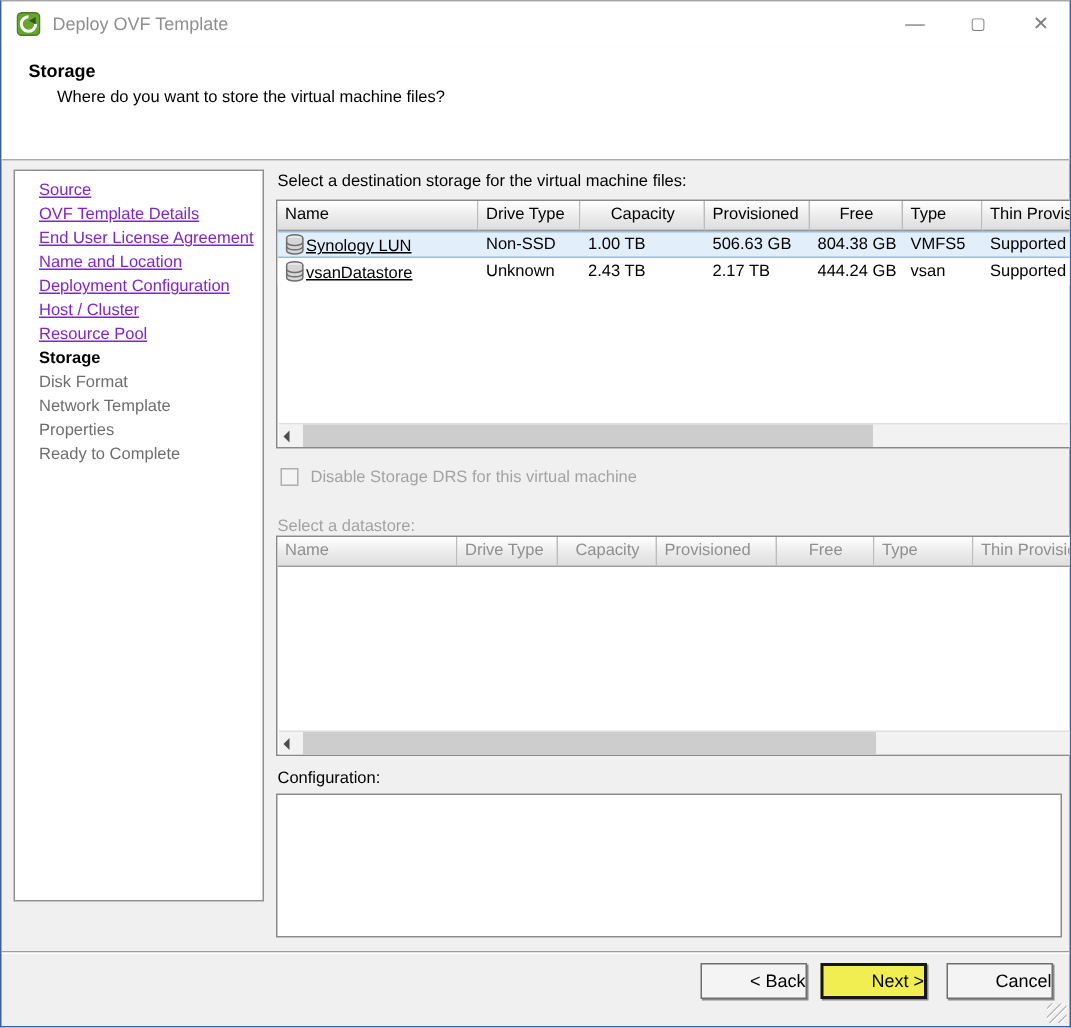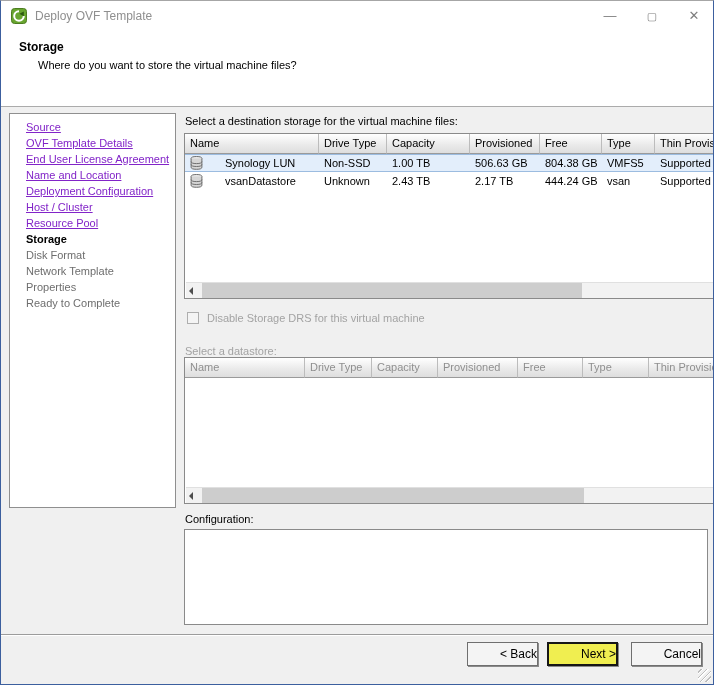--- a/index.html
+++ b/index.html
@@ -19,47 +19,47 @@
             color:#7e7e7e; font-size:13px; cursor:default; }
   .winbtn.min { right:88px; }
   .winbtn.max { right:46px; font-size:11px; }
   .winbtn.close { right:4px; }
   
   .header { position:absolute; top:30px; left:0; right:0; height:76px; background:#ffffff;
             border-bottom:1px solid #ababab; }
   .header-title { position:absolute; left:18px; top:9px; font-size:12px; font-weight:bold; }
   .header-sub { position:absolute; left:37px; top:28px; font-size:11px; }
   
-  .sidebar { position:absolute; left:8px; top:112px; width:167px; height:395px;
+  .sidebar { position:absolute; left:8px; top:112px; width:167px; height:488px;
              background:#ffffff; border:1px solid #8f8f8f; padding:5px 0 12px 16px; }
   .nav-item { line-height:16px; white-space:nowrap; }
   .nav-item.link { color:#8224c8; text-decoration:underline; cursor:pointer; }
   .nav-item.current { color:#000; font-weight:bold; }
   .nav-item.upcoming { color:#6e6e6e; }
   
   .lbl { position:absolute; white-space:nowrap; }
   .lbl.dest { left:184px; top:114px; }
   .lbl.datastore { left:184px; top:344px; color:#a3a3a3; }
   .lbl.compat { left:184px; top:512px; }
   
   .tbl { position:absolute; left:183px; width:608px; background:#ffffff;
          border:1px solid #8a8a8a; overflow:hidden; }
   .tbl.t1 { top:132px; height:166px; }
   .tbl.t2 { top:356px; height:147px; }
   .thead { display:flex; height:20px; }
   .th { background:linear-gradient(#ffffff,#e9e9e9 60%,#dedede);
         border-right:1px solid #bcbcbc; border-bottom:1px solid #9a9a9a;
         padding:3px 4px 0 5px; white-space:nowrap; overflow:hidden; flex:none; }
   .t2 .th { color:#8f8f8f; }
-  .th.r { text-align:left; }
+  .th.r { text-align:center; }
   .trow { display:flex; height:18px; align-items:center; background:#fff; }
   .trow.selected { background:#e3eefb; border-top:1px solid #9cbce0; border-bottom:1px solid #9cbce0; }
   .td { padding:0 4px 0 5px; white-space:nowrap; overflow:hidden; flex:none; }
   .td.r { text-align:left; }
-  .td.namecell { display:flex; align-items:center; gap:22px; padding-left:5px; }
+  .td.namecell { display:flex; align-items:flex-end; gap:1px; padding-left:5px;text-decoration:underline; }
   .disk-icon { width:13px; height:14px; flex:none; }
   
   .t1 .c0{width:134px}.t1 .c1{width:68px}.t1 .c2{width:83px}.t1 .c3{width:70px}
   .t1 .c4{width:62px}.t1 .c5{width:53px}.t1 .c6{flex:1 1 auto; border-right:none}
   
   .t2 .c0{width:120px}.t2 .c1{width:67px}.t2 .c2{width:66px}.t2 .c3{width:80px}
   .t2 .c4{width:65px}.t2 .c5{width:66px}.t2 .c6{flex:1 1 auto; border-right:none}
   
   .hscroll { position:absolute; left:1px; right:1px; bottom:0; height:16px; background:#f2f2f2;
              border-top:1px solid #e0e0e0; }

